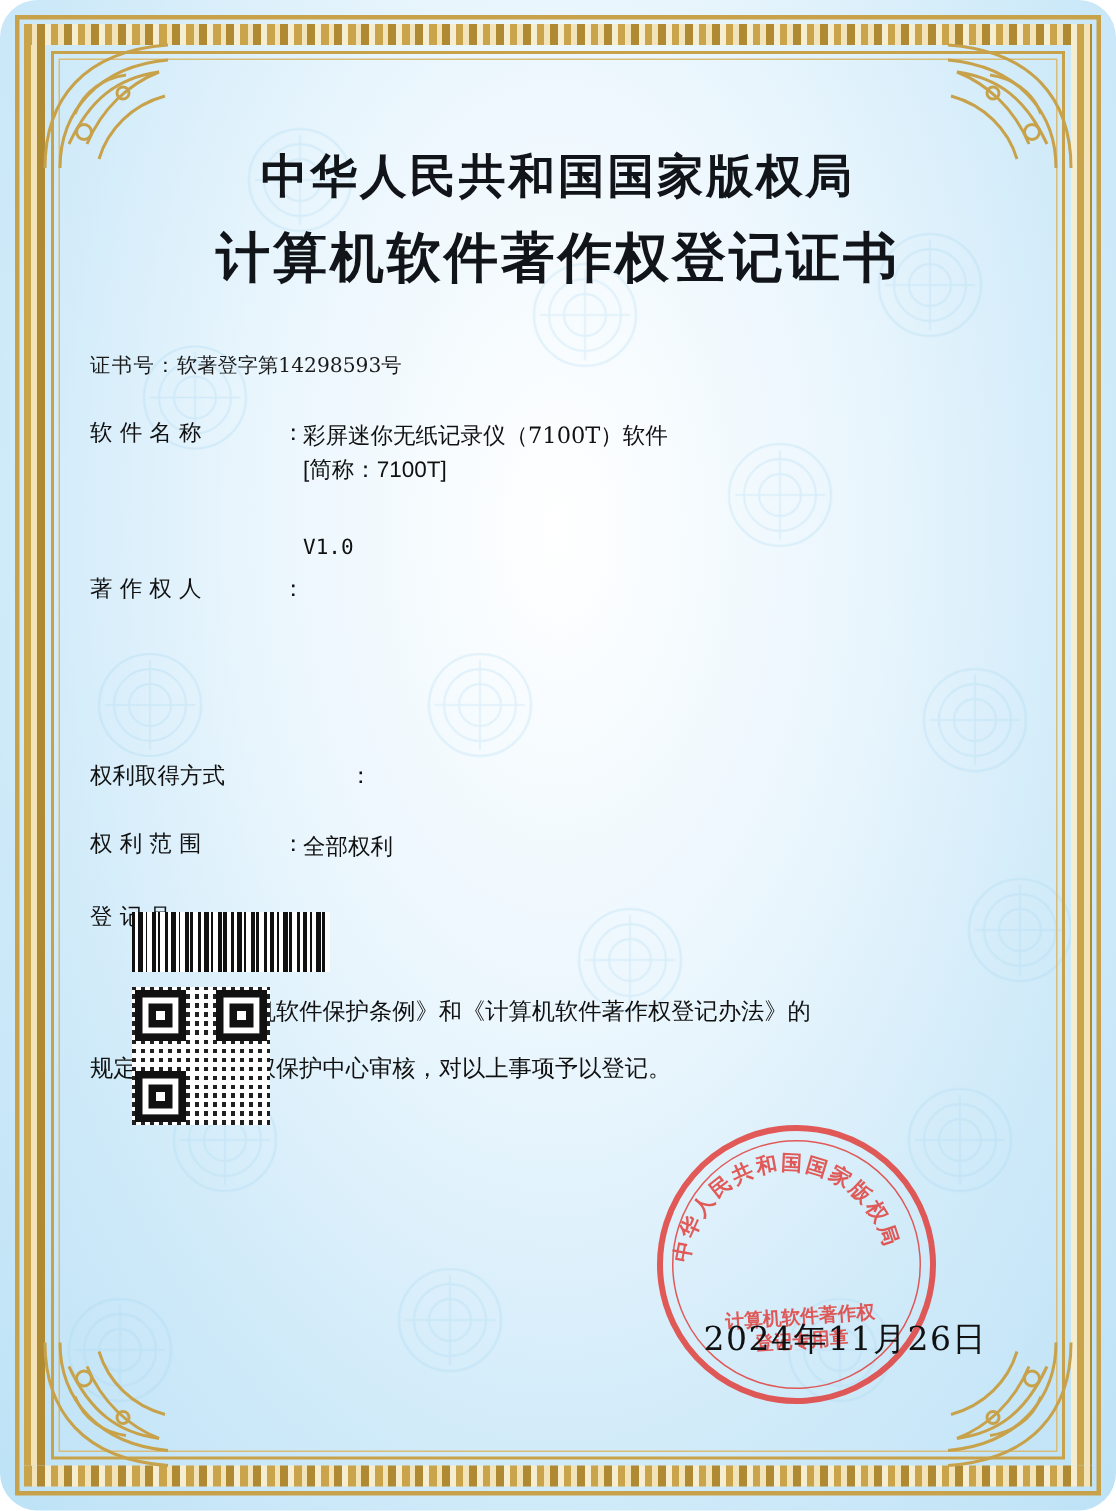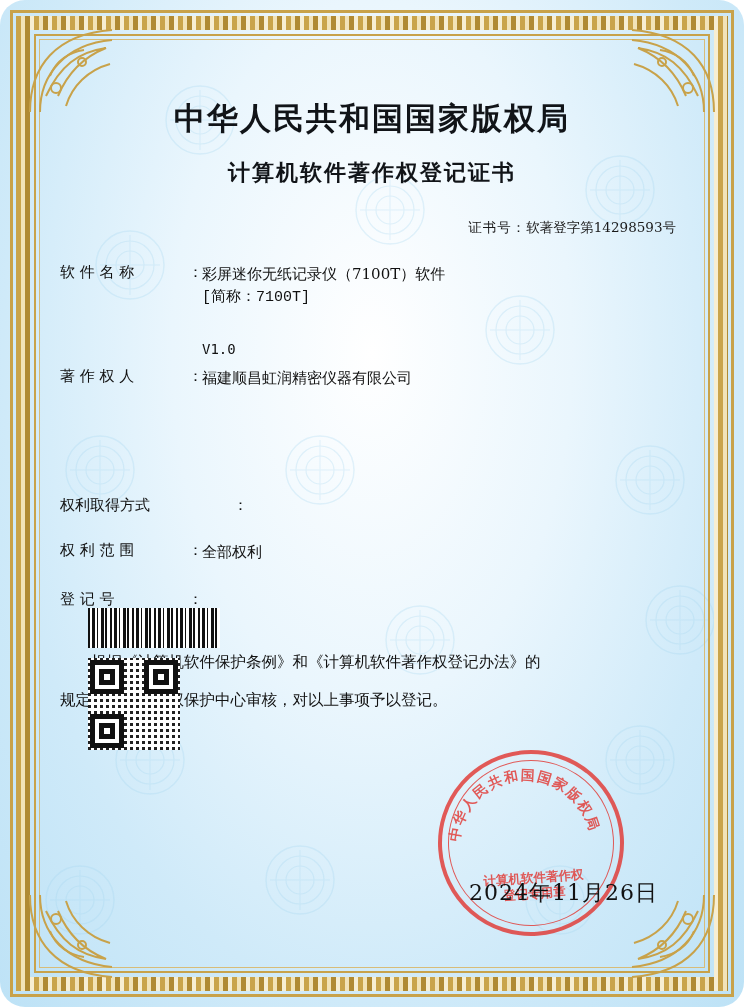--- a/index.html
+++ b/index.html
@@ -88,28 +88,28 @@
     font-family: "DejaVu Serif", "Liberation Serif", serif;
     font-weight: bold;
     color: #111418;
     letter-spacing: 2px;
   }
   .title1 {
     font-size: 31px;
     line-height: 46px;
   }
   .title2 {
-    font-size: 22px;
+    font-size: 36px;
     line-height: 46px;
     margin-top: 8px;
   }
 
   .cert-no {
-    margin-top: 24px;
-    text-align: right;
+    margin-top: 40px;
+    text-align: left;
     font-size: 13.5px;
     color: #1a1a1a;
     font-family: "DejaVu Serif", "Liberation Serif", serif;
     padding-right: 8px;
   }
   .cert-no .label { letter-spacing: 1px; }
   .cert-no .value { letter-spacing: 0px; }
 
   .field-block { margin-top: 26px; }
 
@@ -137,21 +137,21 @@
     line-height: 23px;
   }
   .field-value .sub {
     display: block;
     font-family: "DejaVu Sans Mono", monospace;
     font-size: 14px;
     margin-top: 29px;
   }
   .field-value .subcn {
     display: block;
-    font-family: Liberation Mono, monospace;
+    font-family: Liberation Sans, sans-serif;
     font-size: 15px;
   }
 
   .gap-big { height: 100px; }
 
   .mono { font-family: "DejaVu Sans Mono", monospace; font-size: 15px; letter-spacing: .5px;}
 
   .statement {
     margin-top: 34px;
     font-size: 15.5px;
@@ -356,21 +356,20 @@
         <div class="field-value">
           <span>彩屏迷你无纸记录仪（7100T）软件</span>
           <span class="subcn">[简称：7100T]</span>
           <span class="sub">V1.0</span>
         </div>
       </div>
 
       <div class="field-row" style="">
         <div class="field-label">著 作 权 人</div>
         <div class="field-colon">：</div>
-        <div class="field-value">福建顺昌虹润精密仪器有限公司</div>
       </div>
 
     </div>
 
     <div class="gap-big"></div>
 
     <div class="field-block" style="margin-top:0;">
 
       <div class="field-row" style="margin-bottom:26px;gap:45px;">
         <div class="field-label">权利取得方式</div>

